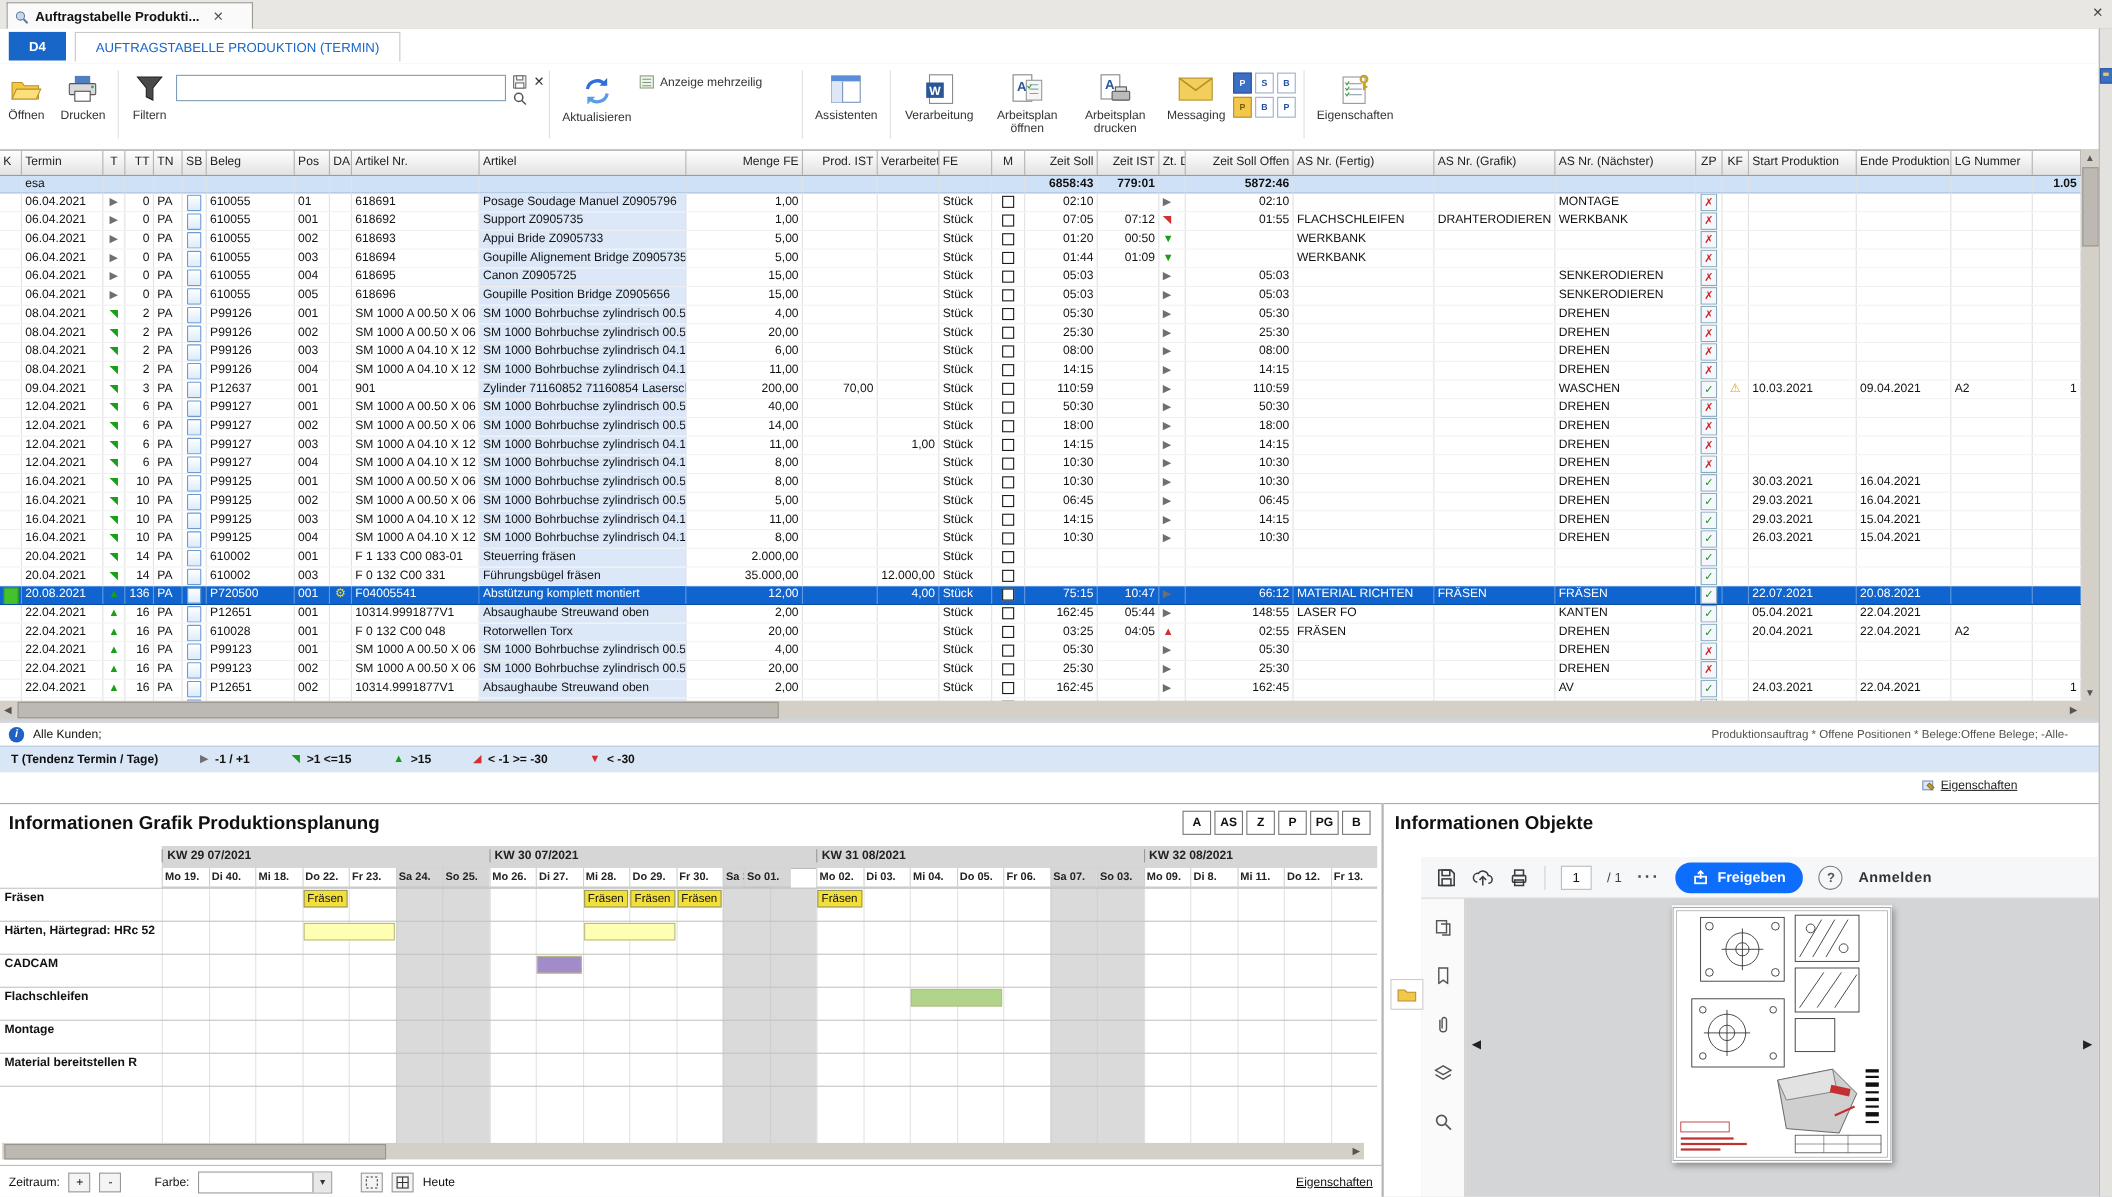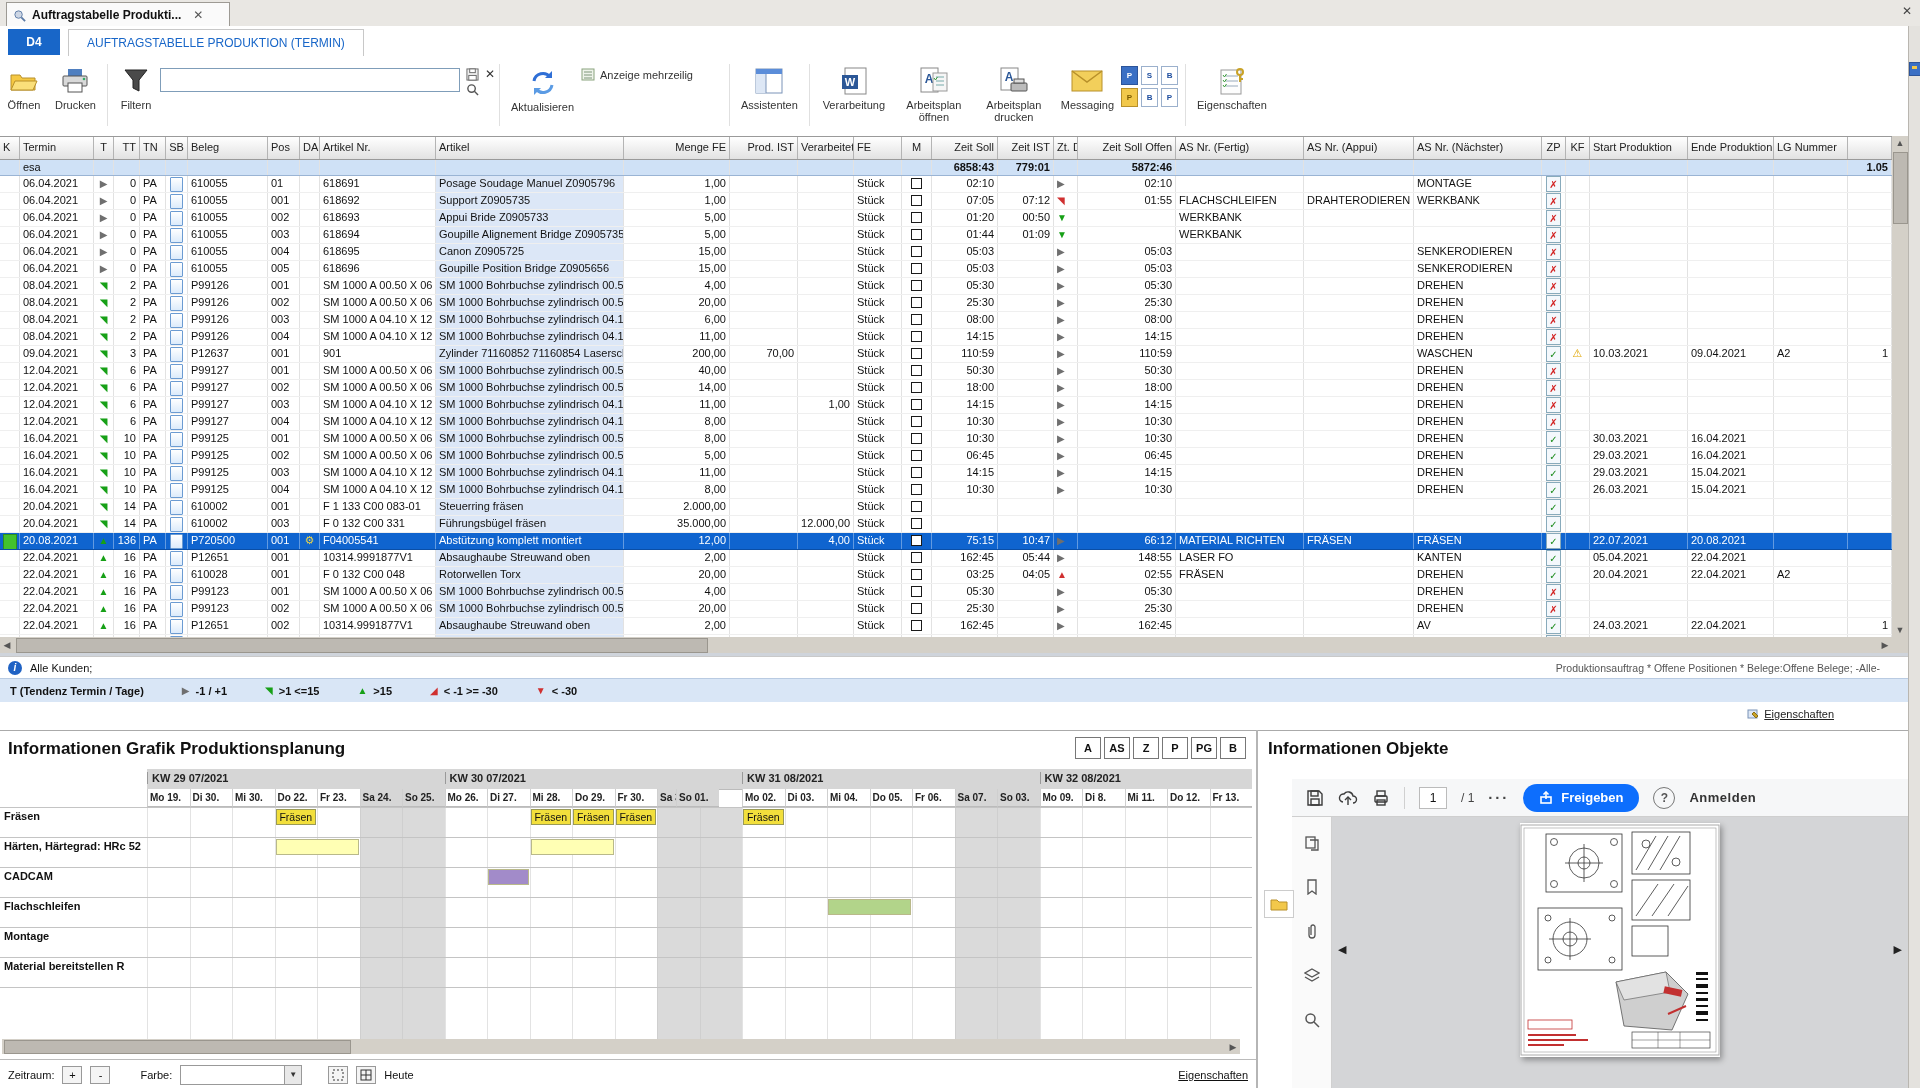--- a/index.html
+++ b/index.html
@@ -311,21 +311,21 @@
       <div class="tcell r" style="width: 106px;">Menge FE</div>
       <div class="tcell r" style="width: 68px;">Prod. IST</div>
       <div class="tcell r" style="width: 56px;">Verarbeitet</div>
       <div class="tcell" style="width: 48px;">FE</div>
       <div class="tcell c" style="width: 30px;">M</div>
       <div class="tcell r" style="width: 66px;">Zeit Soll</div>
       <div class="tcell r" style="width: 56px;">Zeit IST</div>
       <div class="tcell" style="width: 24px;">Zt. Dif. T</div>
       <div class="tcell r" style="width: 98px;">Zeit Soll Offen</div>
       <div class="tcell" style="width: 128px;">AS Nr. (Fertig)</div>
-      <div class="tcell" style="width: 110px;">AS Nr. (Appui)</div>
+      <div class="tcell" style="width: 110px;">AS Nr. (Grafik)</div>
       <div class="tcell" style="width: 128px;">AS Nr. (Nächster)</div>
       <div class="tcell c" style="width: 24px;">ZP</div>
       <div class="tcell c" style="width: 24px;">KF</div>
       <div class="tcell" style="width: 98px;">Start Produktion</div>
       <div class="tcell" style="width: 86px;">Ende Produktion</div>
       <div class="tcell" style="width: 74px;">LG Nummer</div>
       <div class="tcell r" style="width: 44px;"></div>
     </div>
     <div id="sumrow">
       <div class="tcell" style="width: 20px;"></div>
@@ -1461,23 +1461,23 @@
       <div class="gbtn">B</div>
     </div>
   <div class="abs" id="gbody">
       <div class="gkwband" style="width: 1105px;"></div>
       <div class="gkwlabel" style="left: 147px; width: 292.5px;">KW 29 07/2021</div>
       <div class="gkwlabel" style="left: 444.5px; width: 292.5px;">KW 30 07/2021</div>
       <div class="gkwlabel" style="left: 742px; width: 292.5px;">KW 31 08/2021</div>
       <div class="gkwlabel" style="left: 1039.5px; width: 207.5px;">KW 32 08/2021</div>
       <div class="gday" style="left: 147px; width: 42.5px;">Mo 19.</div>
       <div class="gcol" style="left: 147px; width: 42.5px; height: 232px;"></div>
-      <div class="gday" style="left: 189.5px; width: 42.5px;">Di 30.</div>
+      <div class="gday" style="left: 189.5px; width: 42.5px;">Di 40.</div>
       <div class="gcol" style="left: 189.5px; width: 42.5px; height: 232px;"></div>
-      <div class="gday" style="left: 232px; width: 42.5px;">Mi 30.</div>
+      <div class="gday" style="left: 232px; width: 42.5px;">Mi 18.</div>
       <div class="gcol" style="left: 232px; width: 42.5px; height: 232px;"></div>
       <div class="gday" style="left: 274.5px; width: 42.5px;">Do 22.</div>
       <div class="gcol" style="left: 274.5px; width: 42.5px; height: 232px;"></div>
       <div class="gday" style="left: 317px; width: 42.5px;">Fr 23.</div>
       <div class="gcol" style="left: 317px; width: 42.5px; height: 232px;"></div>
       <div class="gday gdaywe" style="left: 359.5px; width: 42.5px;">Sa 24.</div>
       <div class="gcol we" style="left: 359.5px; width: 42.5px; height: 232px;"></div>
       <div class="gday gdaywe" style="left: 402px; width: 42.5px;">So 25.</div>
       <div class="gcol we" style="left: 402px; width: 42.5px; height: 232px;"></div>
       <div class="gday" style="left: 444.5px; width: 42.5px;">Mo 26.</div>

